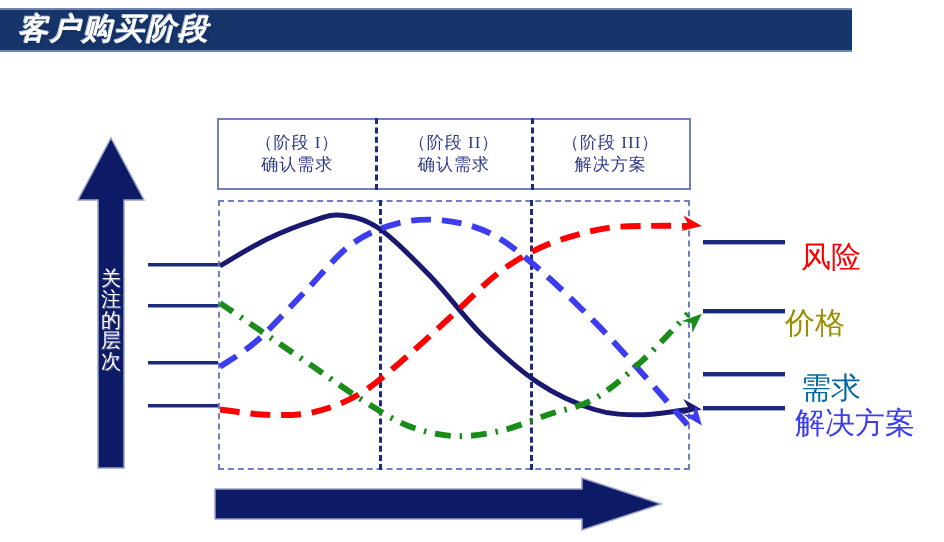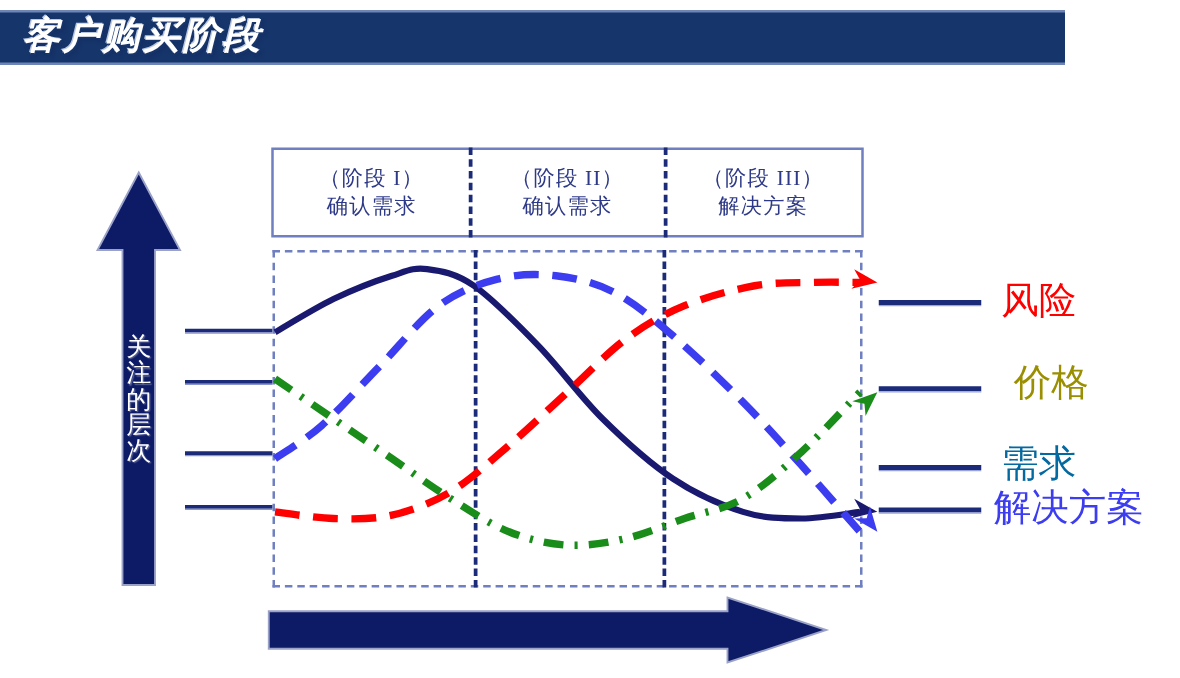--- a/index.html
+++ b/index.html
@@ -160,20 +160,21 @@
     height: 0;
     border-top: 4px solid #1b2b7a;
     border-bottom: 1px solid #9aa4da;
   }
   .legend-label {
     position: absolute;
     font-family: "Liberation Serif", "DejaVu Serif", serif;
     font-size: 30px;
     white-space: nowrap;
     line-height: 1;
+    margin-top: 16px;
   }
 </style>
 </head>
 <body>
 
 <div id="page">
 
   <div id="title-bar">
     <div id="title-text">客户购买阶段</div>
   </div>
@@ -231,21 +232,21 @@
   <div id="x-arrow">
     <svg width="452" height="56" viewBox="0 0 452 56">
       <polygon points="3,13 370,13 370,2 449,28 370,54 370,43 3,43" fill="#0d1a66" stroke="#9aa2c8" stroke-width="1.5"></polygon>
     </svg>
   </div>
 
   <div class="legend-line" style="left:703px; top:240px; width:82px;"></div>
   <div class="legend-label" style="left:801px; top:226px; color:#fe0000;">风险</div>
 
   <div class="legend-line" style="left:703px; top:309px; width:82px;"></div>
-  <div class="legend-label" style="left:811px; top:292px; color:#9a8f00;">价格</div>
+  <div class="legend-label" style="left:785px; top:292px; color:#9a8f00;">价格</div>
 
   <div class="legend-line" style="left:703px; top:372px; width:82px;"></div>
   <div class="legend-label" style="left:801px; top:357px; color:#0369a1;">需求</div>
 
   <div class="legend-line" style="left:703px; top:406px; width:82px;"></div>
   <div class="legend-label" style="left:795px; top:392px; color:#3c3cf0;">解决方案</div>
 
 </div>
 
 </body></html>

